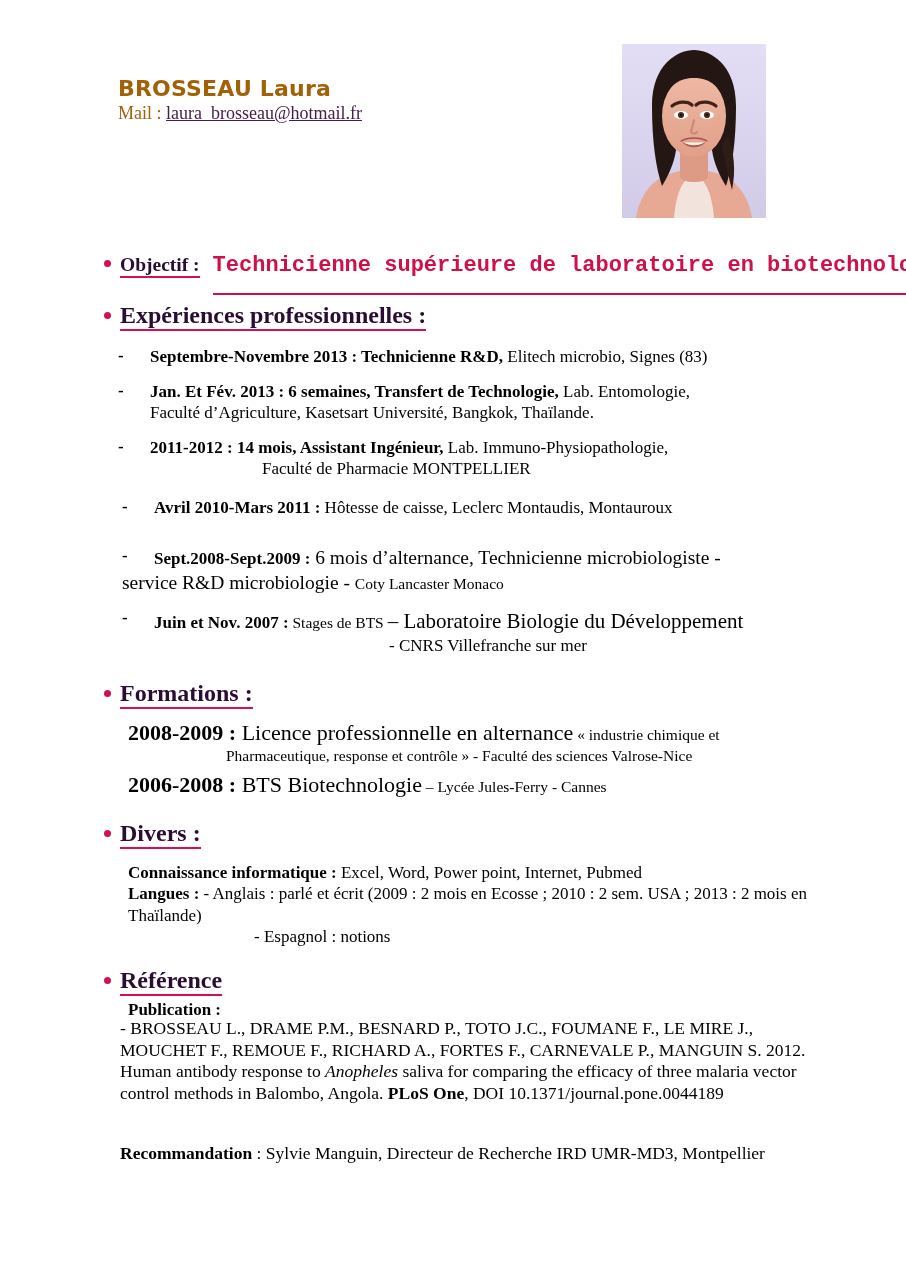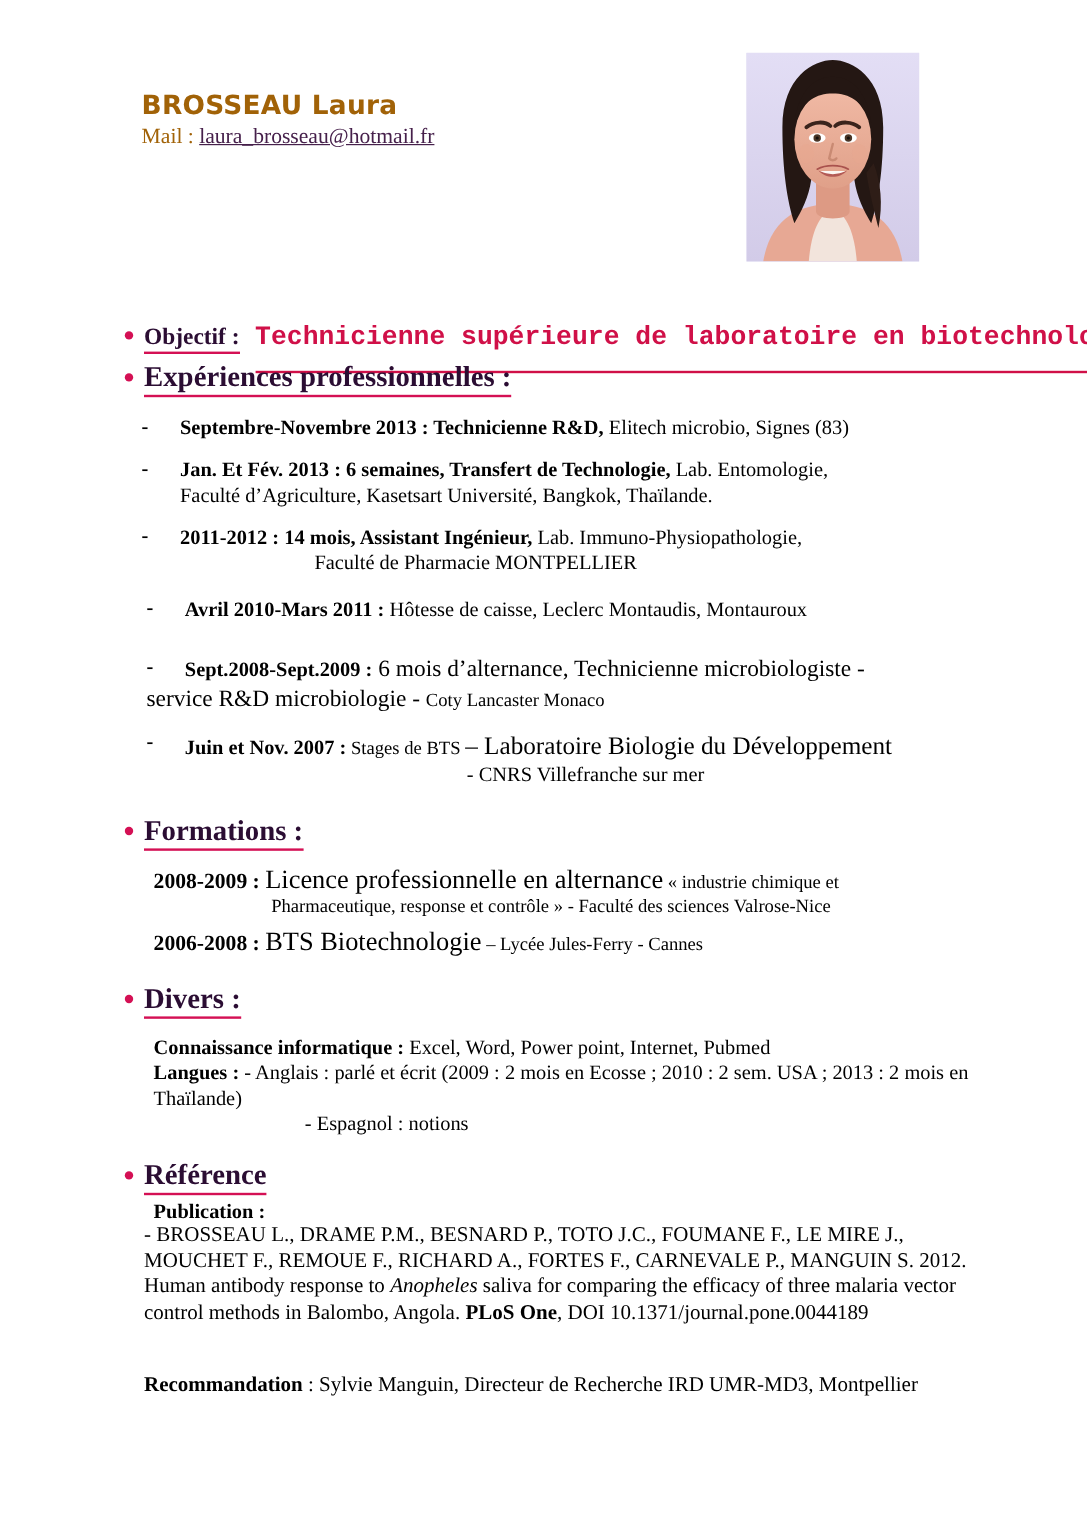--- a/index.html
+++ b/index.html
@@ -125,21 +125,21 @@
   .s21 { font-size: 21px; }
   .indent-line { display: block; text-align: center; }
 
   
   .form-entry {
     position: absolute;
     left: 128px;
     width: 700px;
     line-height: 1.22;
   }
-  .form-year { font-weight: bold; font-size: 18px; }
+  .form-year { font-weight: bold; font-size: 22px; }
   .form-main { font-size: 22px; }
   .form-sub  { font-size: 15.5px; }
   .form-second {
     display: block;
     margin-left: 98px;
     font-size: 15.5px;
   }
 
   
   .divers-block {
@@ -231,21 +231,21 @@
 
       <path d="M60 98 C66 105 78 105 84 98 C78 101 66 101 60 98 Z" fill="#b35a55"></path>
       <path d="M61.5 98.6 C67 102 77 102 82.5 98.6 Z" fill="#fbf6f2"></path>
       <path d="M59 97 C66 93 78 93 85 97" stroke="#a9524d" stroke-width="1.4" fill="none" stroke-linecap="round"></path>
 
       <ellipse cx="50" cy="84" rx="6" ry="8" fill="#e8a78f" opacity="0.55"></ellipse>
       <ellipse cx="94" cy="84" rx="6" ry="8" fill="#e8a78f" opacity="0.55"></ellipse>
     </svg>
   </div>
 
-  <div class="section" style="top:270px;">
+  <div class="section" style="top:254px;">
     <div class="sec-head">
       <span class="bullet"></span>
       <span class="sec-title small">Objectif :</span>
       <span class="objective-text">Technicienne supérieure de laboratoire  en biotechnologie</span>
     </div>
   </div>
 
   <div class="section" style="top:303px;">
     <div class="sec-head">
       <span class="bullet"></span>

